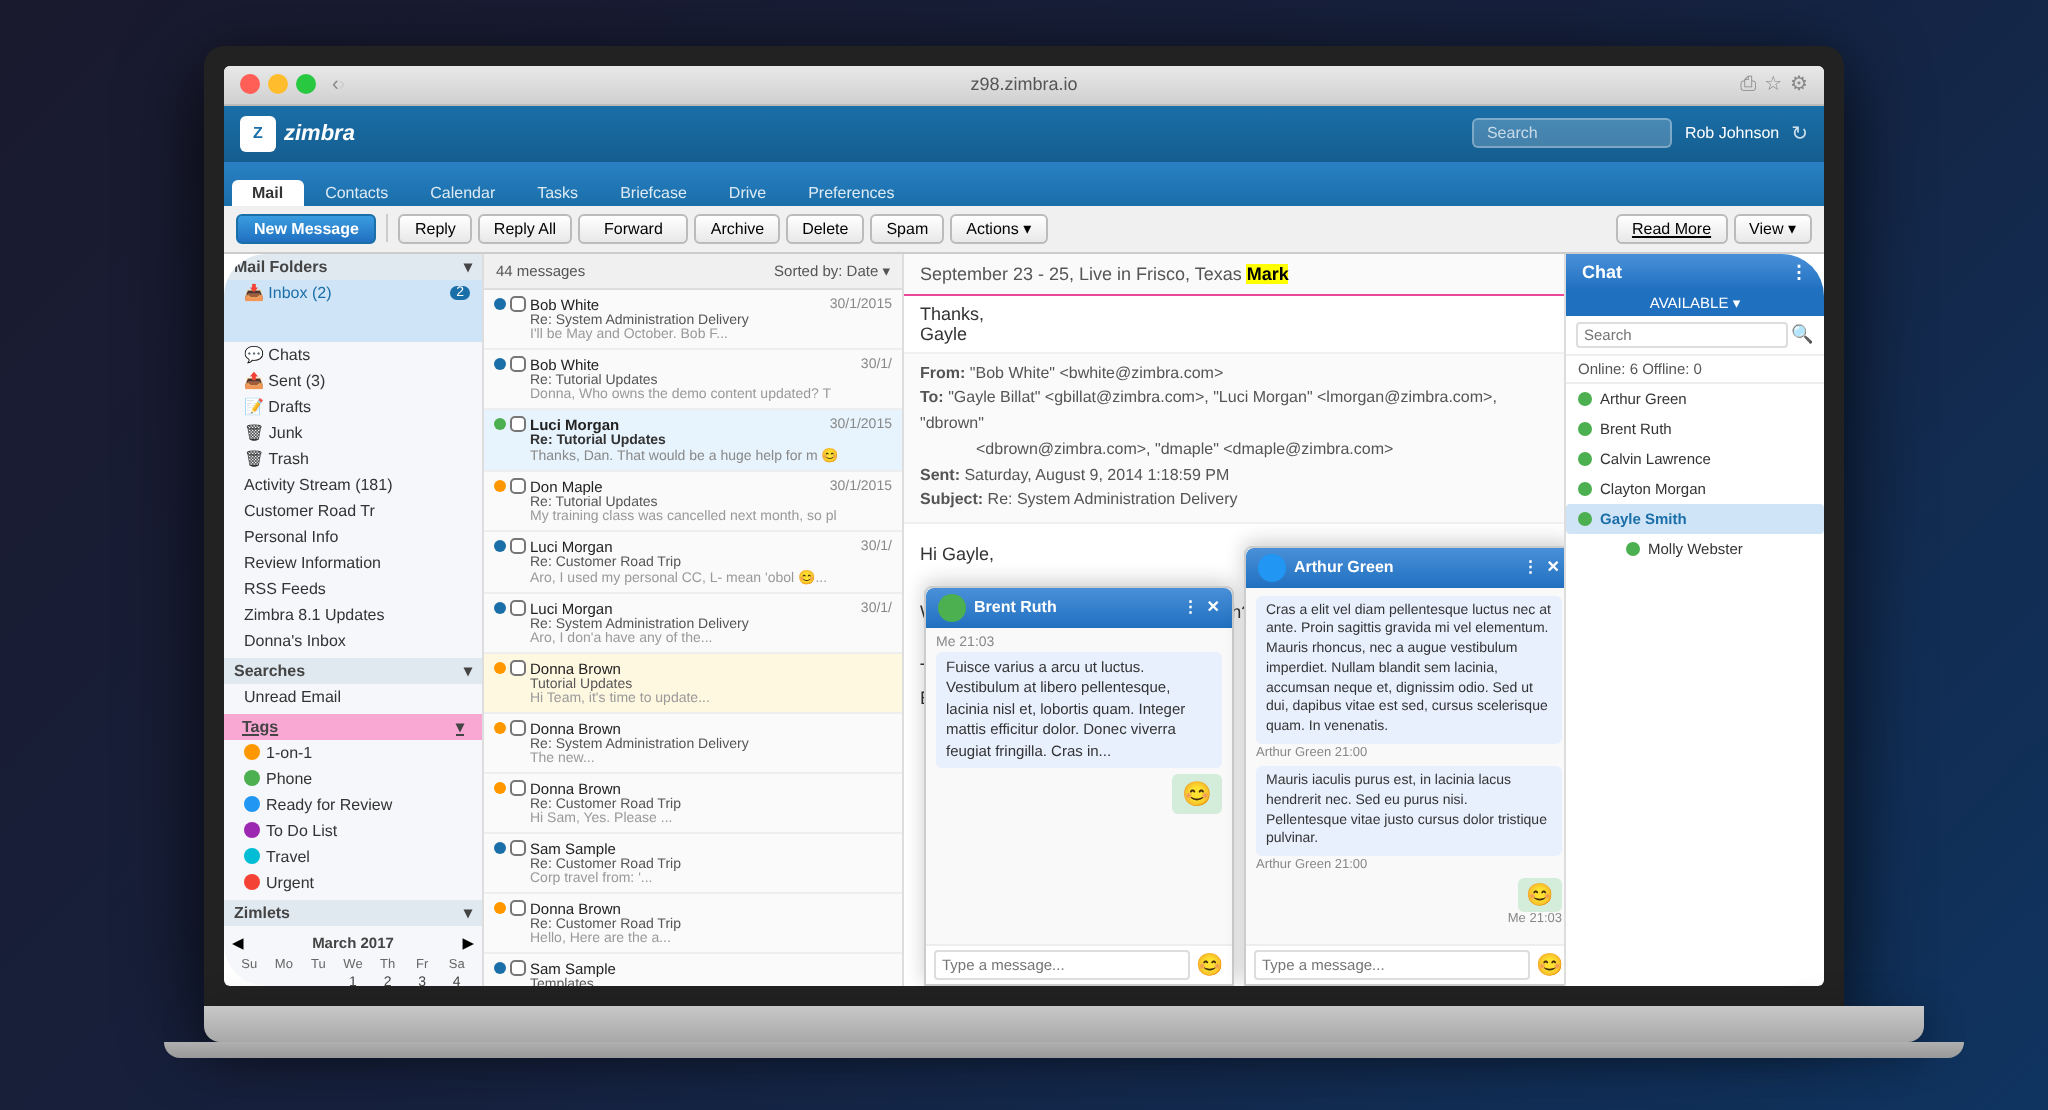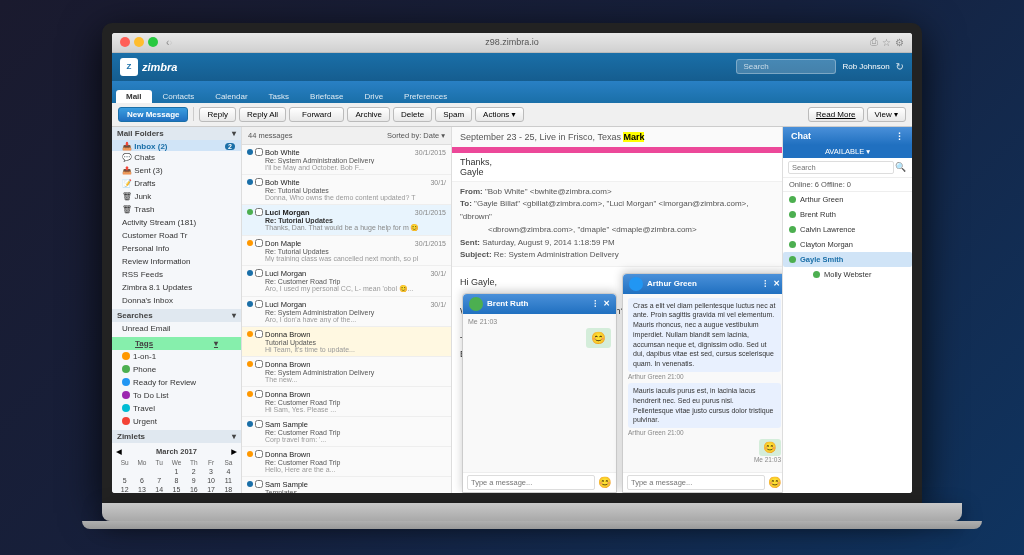--- a/index.html
+++ b/index.html
@@ -83,30 +83,30 @@
             <div style="padding:2px 7px;font-size:8px;background:linear-gradient(180deg,#fff,#e8e8e8);border:1px solid #bbb;border-radius:3px;cursor:pointer;"><span>Archive</span></div>
             <div style="padding:2px 7px;font-size:8px;background:linear-gradient(180deg,#fff,#e8e8e8);border:1px solid #bbb;border-radius:3px;cursor:pointer;"><span>Delete</span></div>
             <div style="padding:2px 7px;font-size:8px;background:linear-gradient(180deg,#fff,#e8e8e8);border:1px solid #bbb;border-radius:3px;cursor:pointer;"><span>Spam</span></div>
             <div style="padding:2px 7px;font-size:8px;background:linear-gradient(180deg,#fff,#e8e8e8);border:1px solid #bbb;border-radius:3px;cursor:pointer;"><span>Actions</span> ▾</div>
             <div style="margin-left:auto; display:flex; gap:3px; align-items:center;">
               <div style="padding:2px 7px;font-size:8px;background:linear-gradient(180deg,#fff,#e8e8e8);border:1px solid #bbb;border-radius:3px;cursor:pointer;text-decoration:underline;"><span>Read More</span></div>
               <div style="padding:2px 7px;font-size:8px;background:linear-gradient(180deg,#fff,#e8e8e8);border:1px solid #bbb;border-radius:3px;cursor:pointer;"><span>View</span> ▾</div>
             </div>
           </div>
 
-          <div style="display:flex; flex:1; overflow:hidden; position:relative;">
+          <div style="display:flex; flex:1; overflow:hidden; position:relative;border-radius:21px;">
 
             <div style="width:130px;min-width:130px;background:#f5f7fa;border-right:1px solid #ddd;overflow-y:auto;font-size:8px;">
 
               <div style="background:#e0e8f0;padding:2px 5px;font-weight:bold;color:#444;display:flex;align-items:center;justify-content:space-between;font-size:8px;">
                 <span>Mail Folders</span>
                 <span>▾</span>
               </div>
 
-              <div style="padding:2px 6px 0 10px;cursor:pointer;background:#d0e4f7;color:#1a6fa8;font-weight:bold;display:flex;align-items:center;justify-content:space-between;font-size:8px;">
+              <div style="padding:2px 6px 20px 10px;cursor:pointer;background:#d0e4f7;color:#1a6fa8;font-weight:normal;display:flex;align-items:center;justify-content:space-between;font-size:8px;">
                 <span>📥 Inbox (2)</span>
                 <span style="background:#1a6fa8;color:#fff;border-radius:8px;padding:0 3px;font-size:7px;">2</span>
               </div>
               <div style="padding:2px 6px 2px 10px;cursor:pointer;color:#333;font-size:8px;">💬 Chats</div>
               <div style="padding:2px 6px 2px 10px;cursor:pointer;color:#333;font-size:8px;">📤 Sent (3)</div>
               <div style="padding:2px 6px 2px 10px;cursor:pointer;color:#333;font-size:8px;">📝 Drafts</div>
               <div style="padding:2px 6px 2px 10px;cursor:pointer;color:#333;font-size:8px;">🗑 Junk</div>
               <div style="padding:2px 6px 2px 10px;cursor:pointer;color:#333;font-size:8px;">🗑 Trash</div>
               <div style="padding:2px 6px 2px 10px;cursor:pointer;color:#333;font-size:8px;white-space:nowrap;overflow:hidden;text-overflow:ellipsis;">Activity Stream (181)</div>
               <div style="padding:2px 6px 2px 10px;cursor:pointer;color:#333;font-size:8px;">Customer Road Tr</div>
@@ -115,21 +115,21 @@
               <div style="padding:2px 6px 2px 10px;cursor:pointer;color:#333;font-size:8px;">RSS Feeds</div>
               <div style="padding:2px 6px 2px 10px;cursor:pointer;color:#333;font-size:8px;">Zimbra 8.1 Updates</div>
               <div style="padding:2px 6px 2px 10px;cursor:pointer;color:#333;font-size:8px;">Donna's Inbox</div>
 
               <div style="background:#e0e8f0;padding:2px 5px;font-weight:bold;color:#444;display:flex;align-items:center;justify-content:space-between;font-size:8px;margin-top:2px;">
                 <span>Searches</span>
                 <span>▾</span>
               </div>
               <div style="padding:2px 6px 2px 10px;cursor:pointer;color:#333;font-size:8px;">Unread Email</div>
 
-              <div style="background:#86efac;padding:2px 23px;font-weight:bold;color:#444;display:flex;align-items:center;justify-content:space-between;font-size:8px;margin-top:2px;text-decoration:underline;">
+              <div style="background:#f9a8d4;padding:2px 9px;font-weight:bold;color:#444;display:flex;align-items:center;justify-content:space-between;font-size:8px;margin-top:2px;text-decoration:underline;">
                 <span>Tags</span>
                 <span>▾</span>
               </div>
               <div style="padding:2px 6px 2px 10px;cursor:pointer;color:#333;font-size:8px;display:flex;align-items:center;gap:3px;"><span style="width:8px;height:8px;border-radius:50%;background:#ff9800;display:inline-block;"></span>1-on-1</div>
               <div style="padding:2px 6px 2px 10px;cursor:pointer;color:#333;font-size:8px;display:flex;align-items:center;gap:3px;"><span style="width:8px;height:8px;border-radius:50%;background:#4caf50;display:inline-block;"></span>Phone</div>
               <div style="padding:2px 6px 2px 10px;cursor:pointer;color:#333;font-size:8px;display:flex;align-items:center;gap:3px;"><span style="width:8px;height:8px;border-radius:50%;background:#2196f3;display:inline-block;"></span>Ready for Review</div>
               <div style="padding:2px 6px 2px 10px;cursor:pointer;color:#333;font-size:8px;display:flex;align-items:center;gap:3px;"><span style="width:8px;height:8px;border-radius:50%;background:#9c27b0;display:inline-block;"></span>To Do List</div>
               <div style="padding:2px 6px 2px 10px;cursor:pointer;color:#333;font-size:8px;display:flex;align-items:center;gap:3px;"><span style="width:8px;height:8px;border-radius:50%;background:#00bcd4;display:inline-block;"></span>Travel</div>
               <div style="padding:2px 6px 2px 10px;cursor:pointer;color:#333;font-size:8px;display:flex;gap:3px;"><span style="width:8px;height:8px;border-radius:50%;background:#f44336;display:inline-block;"></span>Urgent</div>
 
@@ -323,21 +323,21 @@
                   </div>
                   <div style="color:#555;font-size:7px;padding-left:18px;">Templates</div>
 
                 </div>
 
               </div>
             </div>
 
             <div style="flex:1;display:flex;flex-direction:column;overflow:hidden;background:#fff;position:relative;">
 
-              <div style="padding:5px 8px;border-bottom:6px solid #ec4899;background:#fafafa;font-size:9px;">
+              <div style="padding:5px 8px;border-bottom:1px solid #ec4899;background:#fafafa;font-size:9px;">
                 <span style="color:#555;">September 23 - 25, Live in Frisco, Texas </span><span style="background:#ffff00;font-weight:bold;">Mark</span>
               </div>
 
               <div style="padding:4px 8px;font-size:9px;color:#333;">
                 Thanks,<br>Gayle
               </div>
 
               <div style="padding:4px 8px;font-size:8px;color:#555;border-top:1px solid #f0f0f0;border-bottom:1px solid #f0f0f0;line-height:1.6;background:#fafafa;">
                 <div><strong>From:</strong> "Bob White" &lt;bwhite@zimbra.com&gt;</div>
                 <div><strong>To:</strong> "Gayle Billat" &lt;gbillat@zimbra.com&gt;, "Luci Morgan" &lt;lmorgan@zimbra.com&gt;, "dbrown"</div>
@@ -361,20 +361,21 @@
                     <span>Brent Ruth</span>
                   </div>
                   <div style="display:flex;gap:4px;">
                     <span style="cursor:pointer;">⋮</span>
                     <span style="cursor:pointer;">✕</span>
                   </div>
                 </div>
                 <div style="flex:1;overflow-y:auto;padding:4px 5px;background:#f9f9f9;font-size:7.5px;">
                   <div style="margin-bottom:3px;">
                     <div style="color:#888;font-size:7px;margin-bottom:1px;">Me 21:03</div>
+                    <div style="background:#e8f0fe;border-radius:3px;padding:3px 5px;font-size:7.5px;color:#333;line-height:1.4;">Fuisce varius a arcu ut luctus. Vestibulum at libero pellentesque, lacinia nisl et, lobortis quam. Integer mattis efficitur dolor. Donec viverra feugiat fringilla. Cras in...</div>
                   </div>
                   <div style="text-align:right;">
                     <div style="background:#d4edda;border-radius:3px;padding:3px 5px;display:inline-block;font-size:12px;">😊</div>
                   </div>
                 </div>
                 <div style="display:flex;align-items:center;padding:2px 4px;border-top:1px solid #eee;background:#fff;">
                   <input type="text" placeholder="Type a message..." style="flex: 1 1 0%; border: 1px solid rgb(221, 221, 221); border-radius: 2px; padding: 2px 3px; font-size: 7.5px; color: rgb(153, 153, 153);">
                   <span style="margin-left:3px;font-size:11px;cursor:pointer;">😊</span>
                 </div>
               </div>

